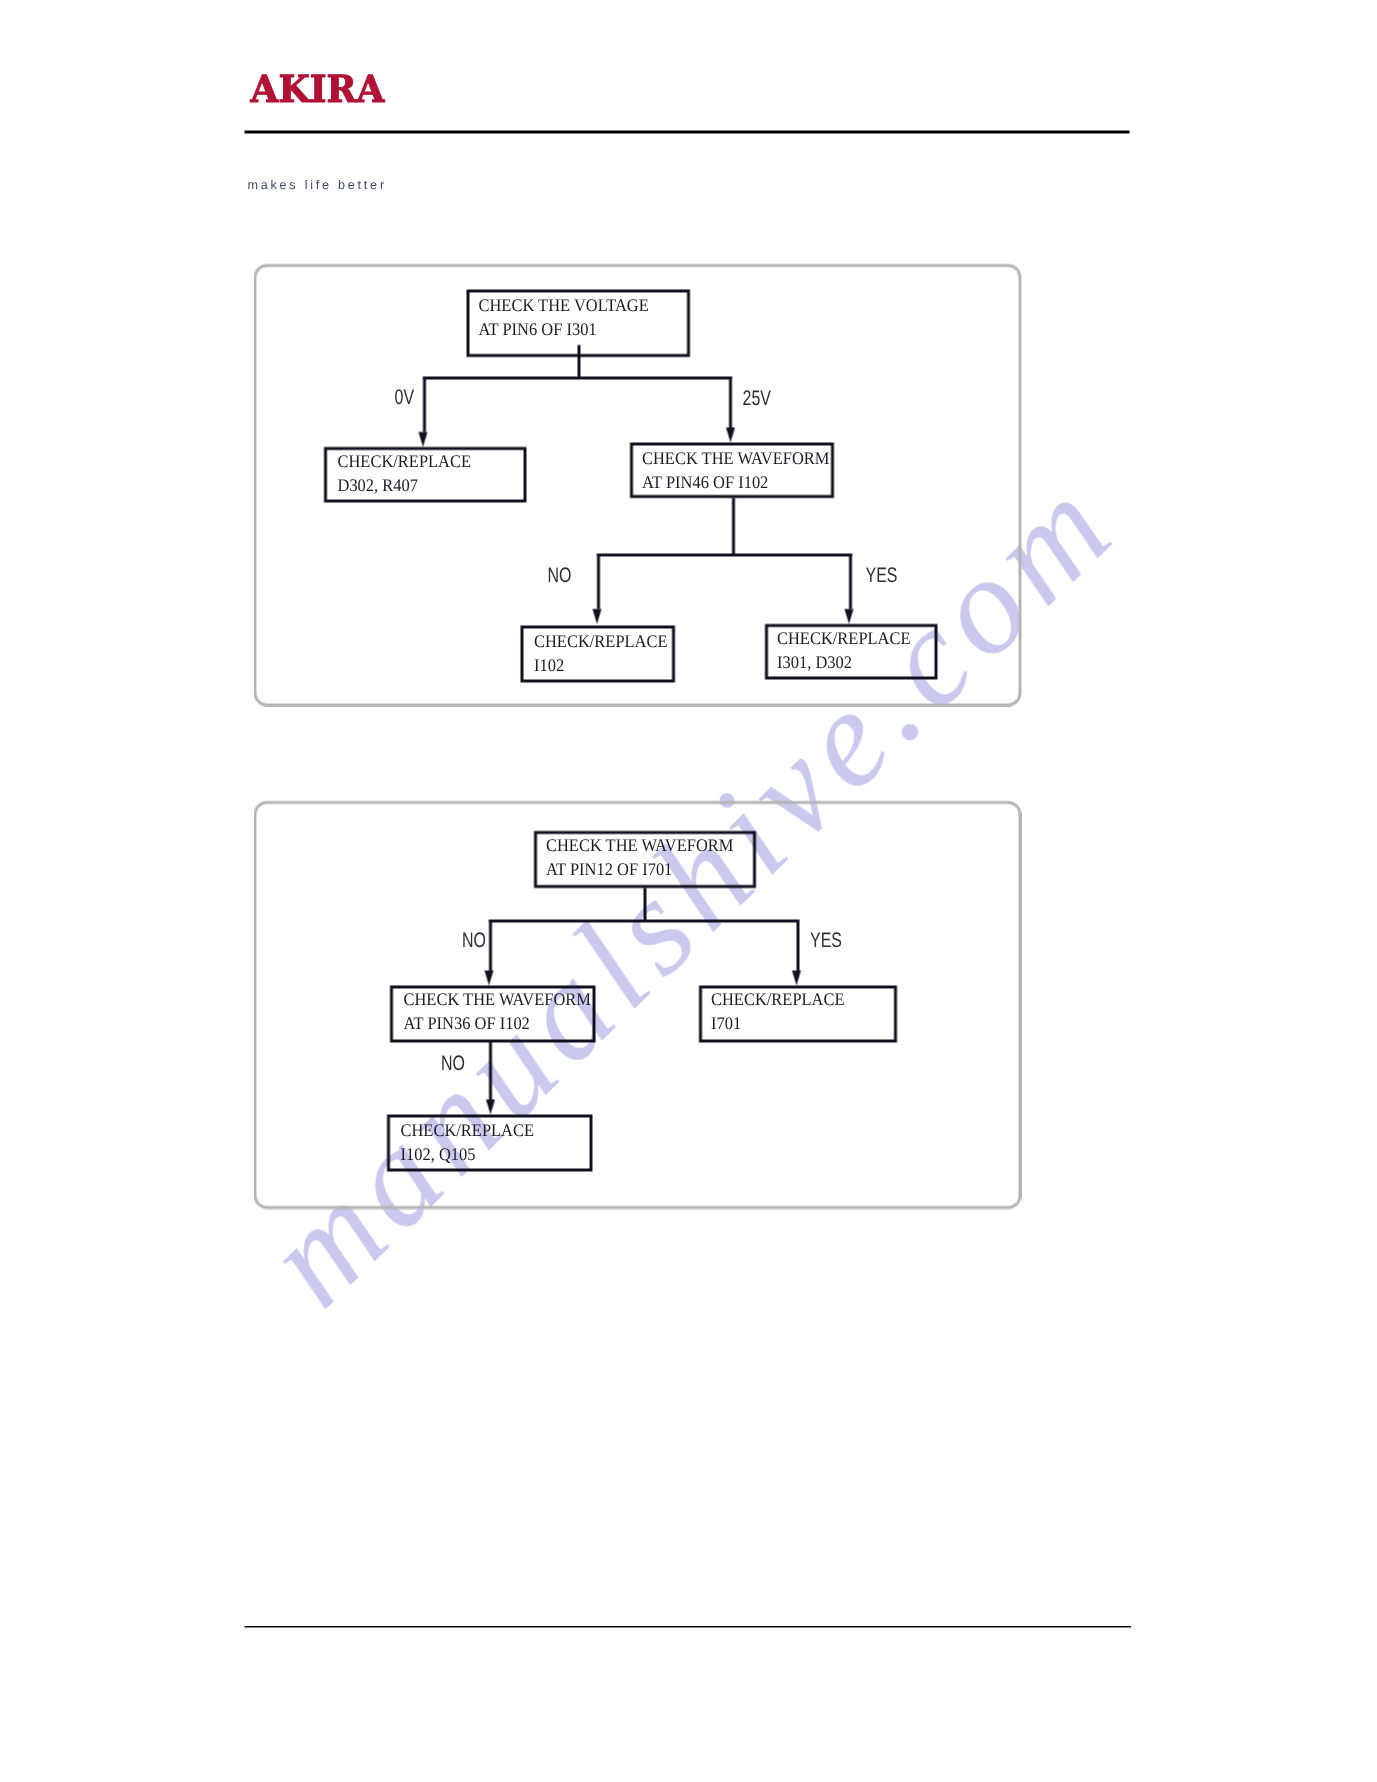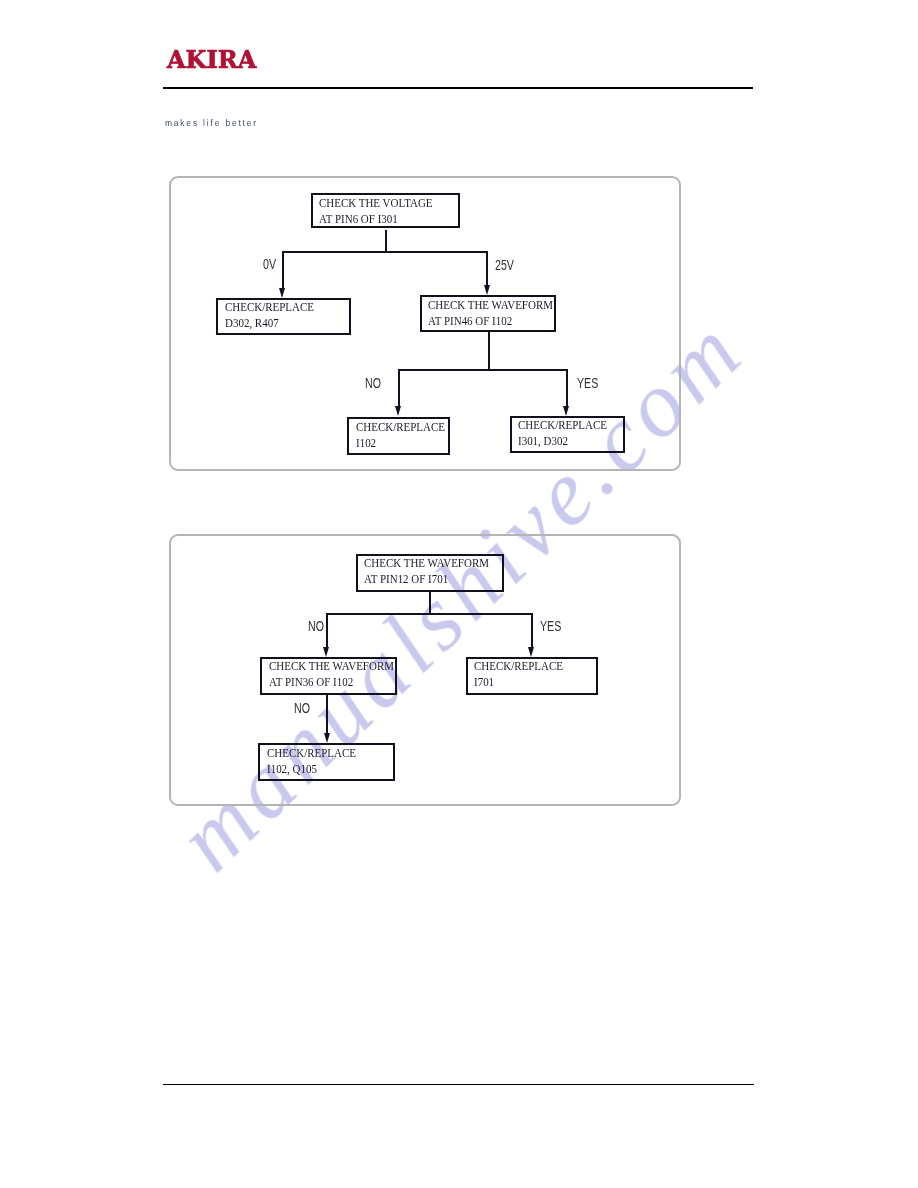--- a/index.html
+++ b/index.html
@@ -49,21 +49,21 @@
   <div class="logo">
     <div class="logo-word" style="left:167px;top:47.2px;">AKIRA</div>
     <div class="logo-tag" style="left:165px;top:70.5px;">makes life better</div>
   </div>
 
   <div class="rule" style="left:162.8px;top:86.8px;width:590.2px;height:2.4px;"></div>
   <div class="rule" style="left:163.1px;top:1083.7px;width:590.5px;height:1.5px;"></div>
 
   <div class="frame" style="left:169.2px;top:175.6px;width:512px;height:295.2px;"></div>
 
-  <div class="nbox" style="left:310.6px;top:193.4px;width:149.2px;height:35px;">
+  <div class="nbox" style="left:310.6px;top:193.4px;width:149.2px;height:45px;">
     <div class="l1">CHECK THE VOLTAGE</div>
     <div class="l2">AT PIN6 OF I301</div>
   </div>
   <div class="nbox" style="left:216.3px;top:297.8px;width:134.4px;height:36.8px;">
     <div class="l1">CHECK/REPLACE</div>
     <div class="l2">D302, R407</div>
   </div>
   <div class="nbox" style="left:419.6px;top:295.2px;width:136px;height:37px;">
     <div class="l1">CHECK THE WAVEFORM</div>
     <div class="l2">AT PIN46 OF I102</div>

